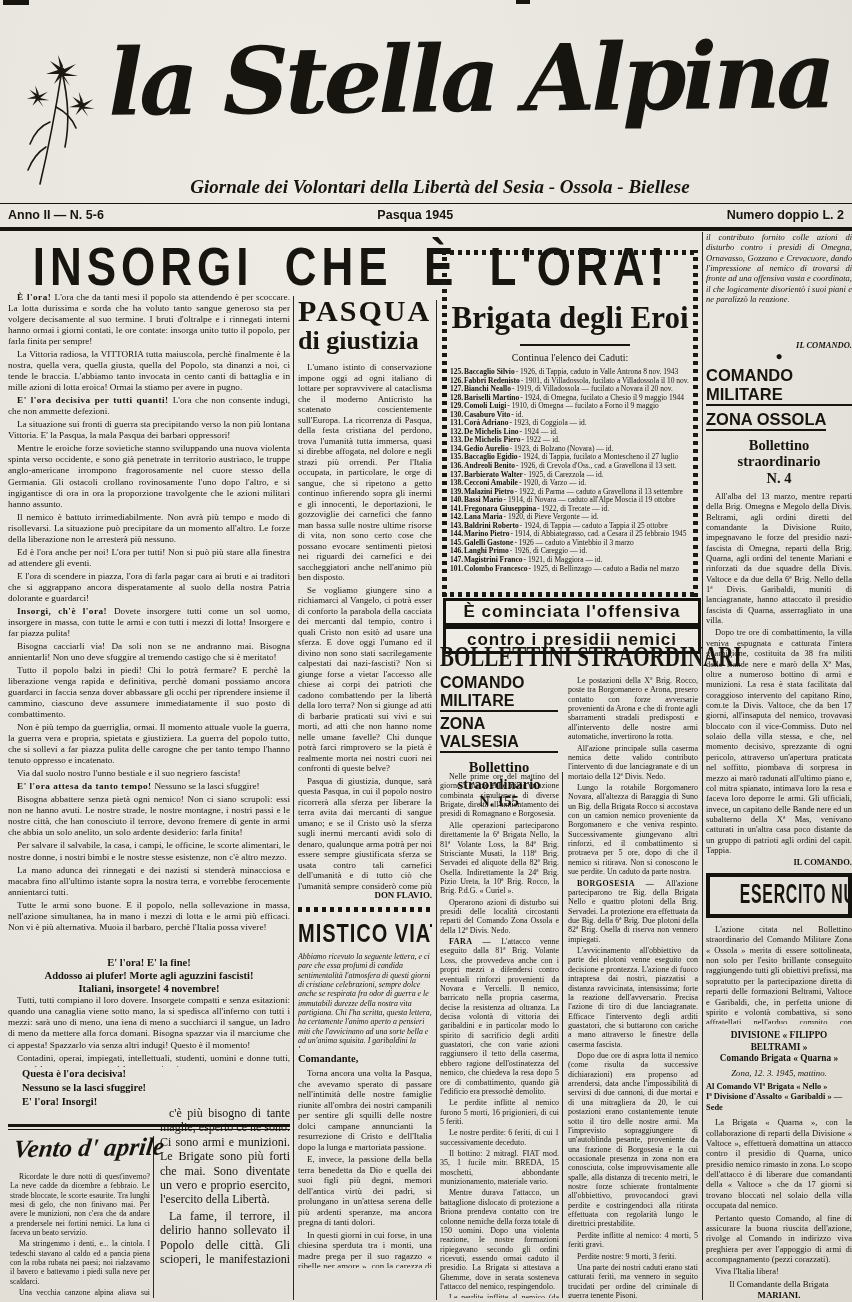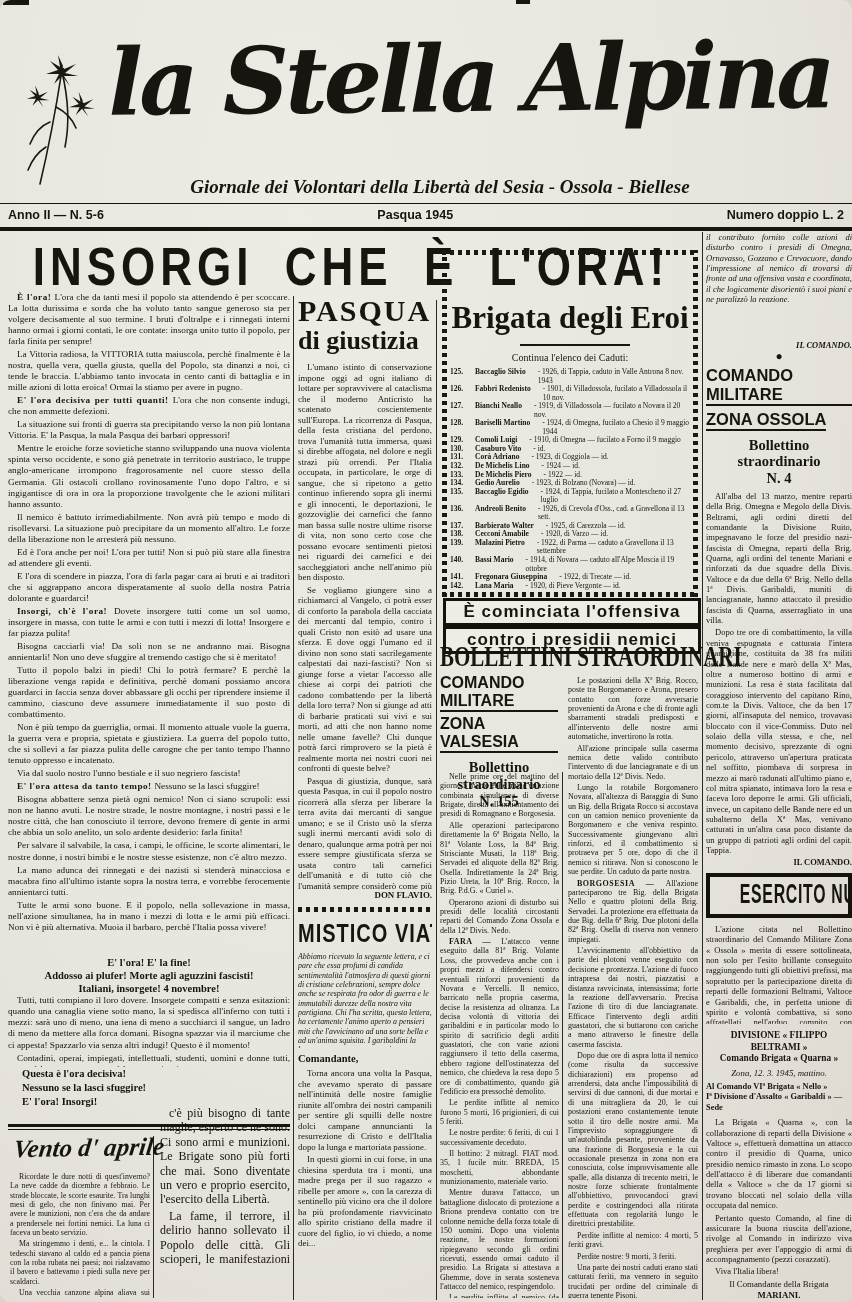--- a/index.html
+++ b/index.html
@@ -1,18 +1,18 @@
 <!DOCTYPE html>
 <html><head>
 <meta charset="utf-8">
 <style>
   html,body{margin:0;padding:0;}
   body{background:#d8d5cd;font-family:"Liberation Serif","DejaVu Serif",serif;color:#17150f;}
   .page{position:relative;width:852px;height:1302px;overflow:hidden;margin:0 auto;
-        background:radial-gradient(ellipse at 35% 18%, #eeebe5 0%, #e8e5df 55%, #ddd9d0 100%);border-radius:11px;}
+        background:radial-gradient(ellipse at 35% 18%, #eeebe5 0%, #e8e5df 55%, #ddd9d0 100%);}
   
   .mast-title{position:absolute;left:95px;top:6px;width:750px;text-align:center;
       font-family:"DejaVu Serif",serif;font-style:italic;font-weight:bold;font-size:92px;
       letter-spacing:-4px;transform:rotate(-.6deg);line-height:1.6;}
   .mast-sub{position:absolute;left:100px;top:176px;width:680px;text-align:center;
       font-style:italic;font-weight:bold;font-size:19px;}
   .dateline{position:absolute;left:0;top:203px;width:852px;height:22px;border-top:1px solid #17150f;
       display:flex;justify-content:space-between;align-items:center;padding:0 8px;box-sizing:border-box;
       font-weight:bold;font-size:12.5px;font-family:"Liberation Sans",sans-serif;}
   .thickbar{position:absolute;left:0;top:227px;width:852px;height:4px;background:#17150f;}
@@ -42,21 +42,21 @@
   .mistico-t{font-family:"Liberation Sans",sans-serif;font-weight:bold;font-size:20px;
       transform:scaleY(1.25);transform-origin:left top;letter-spacing:1px;white-space:nowrap;margin:6px 0 10px;}
   .ital{font-style:italic;}
   
   .panel-title{position:absolute;left:446px;top:300px;width:248px;text-align:center;
       font-weight:bold;font-size:31px;white-space:nowrap;}
   .panel-rule{position:absolute;left:520px;top:344px;width:110px;height:2px;background:#17150f;}
   .panel-sub{position:absolute;left:446px;top:352px;width:248px;text-align:center;font-size:10px;}
   #caduti{position:absolute;left:448px;top:368px;width:246px;height:222px;overflow:hidden;
       font-size:7.5px;line-height:1.14;}
-  .caduto{display:flex;gap:12px;}
+  .caduto{display:flex;gap:1px;}
   .caduto .cnum{min-width:15px;font-weight:bold;text-align:right;}
   .caduto b{white-space:nowrap;}
   .caduto .cinfo{flex:1;}
   .banner{position:absolute;left:443px;width:252px;border:3px solid #14120d;background:#efece6;
       text-align:center;font-family:"Liberation Sans",sans-serif;font-weight:bold;font-size:17px;
       letter-spacing:1px;padding:1px 0;}
   .boll-title{position:absolute;left:440px;top:638px;width:258px;text-align:center;font-weight:bold;
       font-size:21px;letter-spacing:0;transform:scaleY(1.45);transform-origin:top;white-space:nowrap;}
   .cmd-head{font-family:"Liberation Sans",sans-serif;font-weight:bold;font-size:16px;line-height:1.1;}
   .cmd-head span{display:inline-block;border-bottom:2px solid #17150f;padding-bottom:1px;}
@@ -175,20 +175,21 @@
       </div>
     <div class="rt">DON FLAVIO.</div>
     <div style="position:relative;height:8px;margin:4px 0;">
       <div class="orn" style="left:0;top:2px;width:134px;position:absolute;"></div>
     </div>
     <div class="mistico-t">MISTICO VIATICO...</div>
     <div class="flow ital" style="height:96px;font-size:7.9px;">Abbiamo ricevuto la seguente lettera, e ci pare che essa profumi di candida sentimentalità l'atmosfera di questi giorni di cristiane celebrazioni, sempre dolce anche se respirata fra odor di guerra e le immutabili durezze della nostra vita partigiana. Chi l'ha scritta, questa lettera, ha certamente l'animo aperto a pensieri miti che l'avvicinano ad una sorte bella e ad un'anima squisita. I garibaldini la leggeranno con una commozione serena, lieti di trovare nel loro giornale, fra tante rievocazioni di battaglie e tanti testamenti alla riscossa, anche un angolo di quiete per il cuore e un mistico rifugio per lo spirito. E sarà vero che dalla loro montagna hanno appreso ad amare Dio, santificheranno la Pasqua e ritroveranno, nel cristiano rito, nuova ragione di forza per le imminenti vittoriose imprese.</div>
     <div style="font-weight:bold;font-size:10.5px;margin:5px 0 3px;">Comandante,</div>
     <div class="flow" style="height:200px;">
         <p><b class="lead"></b><span>Torna ancora una volta la Pasqua, che avevamo sperato di passare nell'intimità delle nostre famiglie riunite all'ombra dei nostri campanili per sentire gli squilli delle nostre dolci campane annuncianti la resurrezione di Cristo e dell'Italia dopo la lunga e martoriata passione.</span></p>
+        <p><b class="lead"></b><span>E, invece, la passione della bella terra benedetta da Dio e quella dei suoi figli più degni, memori dell'antica virtù dei padri, si prolungano in un'attesa serena delle più ardenti speranze, ma ancora pregna di tanti dolori.</span></p>
         <p><b class="lead"></b><span>In questi giorni in cui forse, in una chiesina sperduta tra i monti, una madre prega per il suo ragazzo « ribelle per amore », con la carezza di sentinello più vicino ora che il dolore ha più profondamente riavvicinato allo spirito cristiano della madre il cuore del figlio, io vi chiedo, a nome dei...</span></p>
       </div>
   </div>
 
   <div class="orn" style="left:442px;top:250px;width:256px;"></div>
   <div class="orn" style="left:442px;top:592px;width:256px;"></div>
   <div class="ornv" style="left:442px;top:250px;height:347px;"></div>
   <div class="ornv" style="left:693px;top:250px;height:347px;"></div>
 
   <div class="panel-title">Brigata degli Eroi</div>

